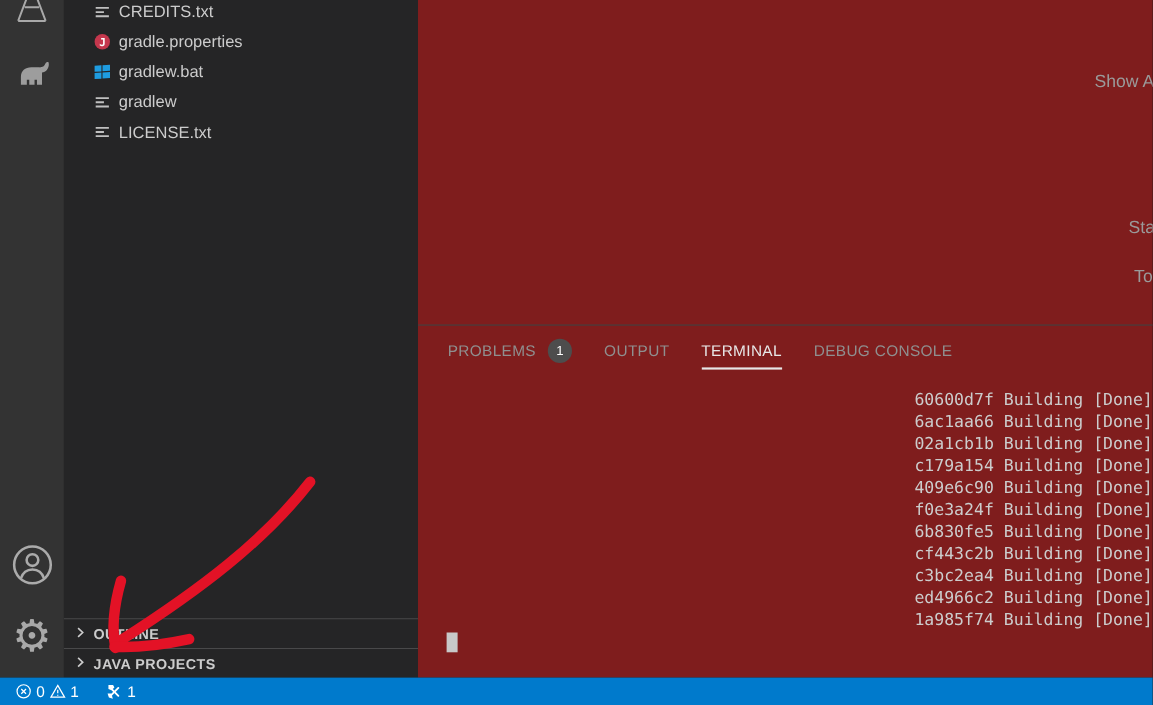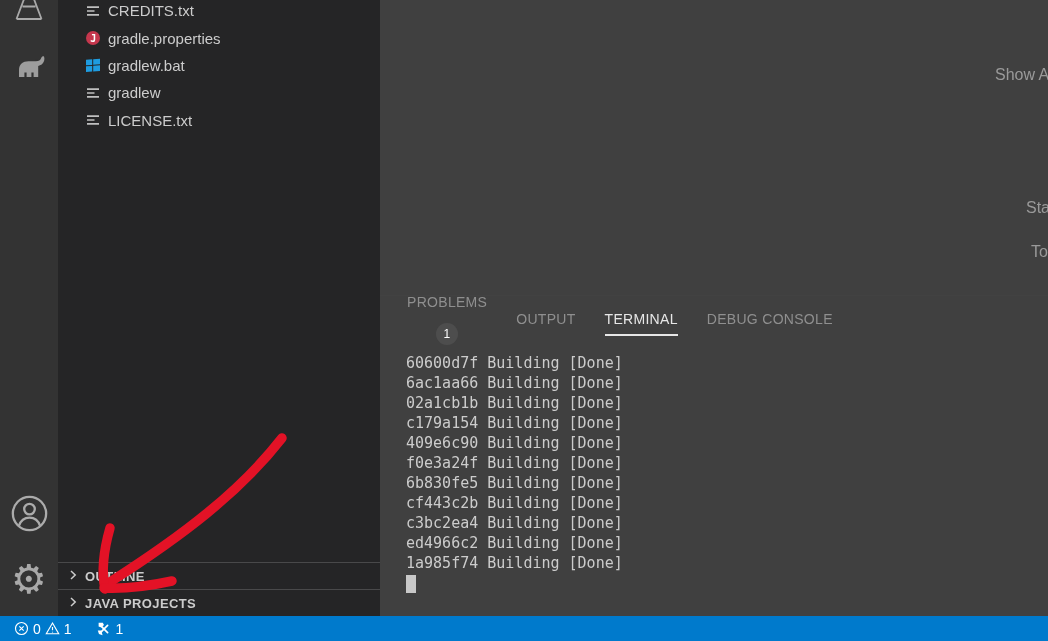--- a/index.html
+++ b/index.html
@@ -27,33 +27,33 @@
   .file-row.text .icon-text { display:block; }
   .file-row.java .icon-java { display:block; }
   .file-row.windows .icon-windows { display:block; }
 
   .sections { position:absolute; bottom:0; left:0; right:0; }
   .section-header { height:27px; border-top:1px solid rgba(204,204,204,0.22);
     display:flex; align-items:center; padding-left:7px; gap:4px; cursor:pointer;
     font-size:13px; font-weight:bold; letter-spacing:0.4px; color:#cccccc; }
 
   
-  .main { position:absolute; left:380px; top:0; right:0; height:616px; background:#404040; }
+  .main { position:absolute; left:380px; top:0; right:0; height:616px; background:#7f1d1d;text-align:right; }
   .editor { position:absolute; top:0; left:0; right:0; height:295px; overflow:hidden; }
   .watermark > div { position:absolute; color:#9a9a9a; font-size:16px; white-space:nowrap; }
   .watermark > div:nth-child(1) { top:66px;  left:615px; }
   .watermark > div:nth-child(2) { top:199px; left:646px; }
   .watermark > div:nth-child(3) { top:243px; left:651px; }
 
   
   .panel { position:absolute; top:295px; left:0; right:0; bottom:0;
     border-top:1px solid #424242; }
   .panel-tabs { display:flex; align-items:center; height:45px; padding-left:27px;
     gap:29px; font-size:14px; color:#8f8f8f; letter-spacing:0.3px; }
-  .tab { display:flex; align-items:center; gap:11px; cursor:pointer;flex-direction:column; }
+  .tab { display:flex; align-items:center; gap:11px; cursor:pointer; }
   .tab-label { position:relative; padding:2px 0; }
   .tab.active { color:#e7e7e7; }
   .tab.active .tab-label::after { content:""; position:absolute; left:0; right:0;
     bottom:-7px; height:1.5px; background:#e7e7e7; }
   .badge { width:22px; height:22px; border-radius:50%; background:#4d4d4d; color:#ffffff;
     font-size:12px; display:flex; align-items:center; justify-content:center; }
   .terminal { padding:12px 0 0 26px; font-family:"DejaVu Sans Mono", monospace;
     font-size:15px; line-height:20px; color:#cccccc; cursor:text; }
   .tline { white-space:pre; }
   .cursor { width:10px; height:18px; background:#c8c8c8; margin-top:2px; }

